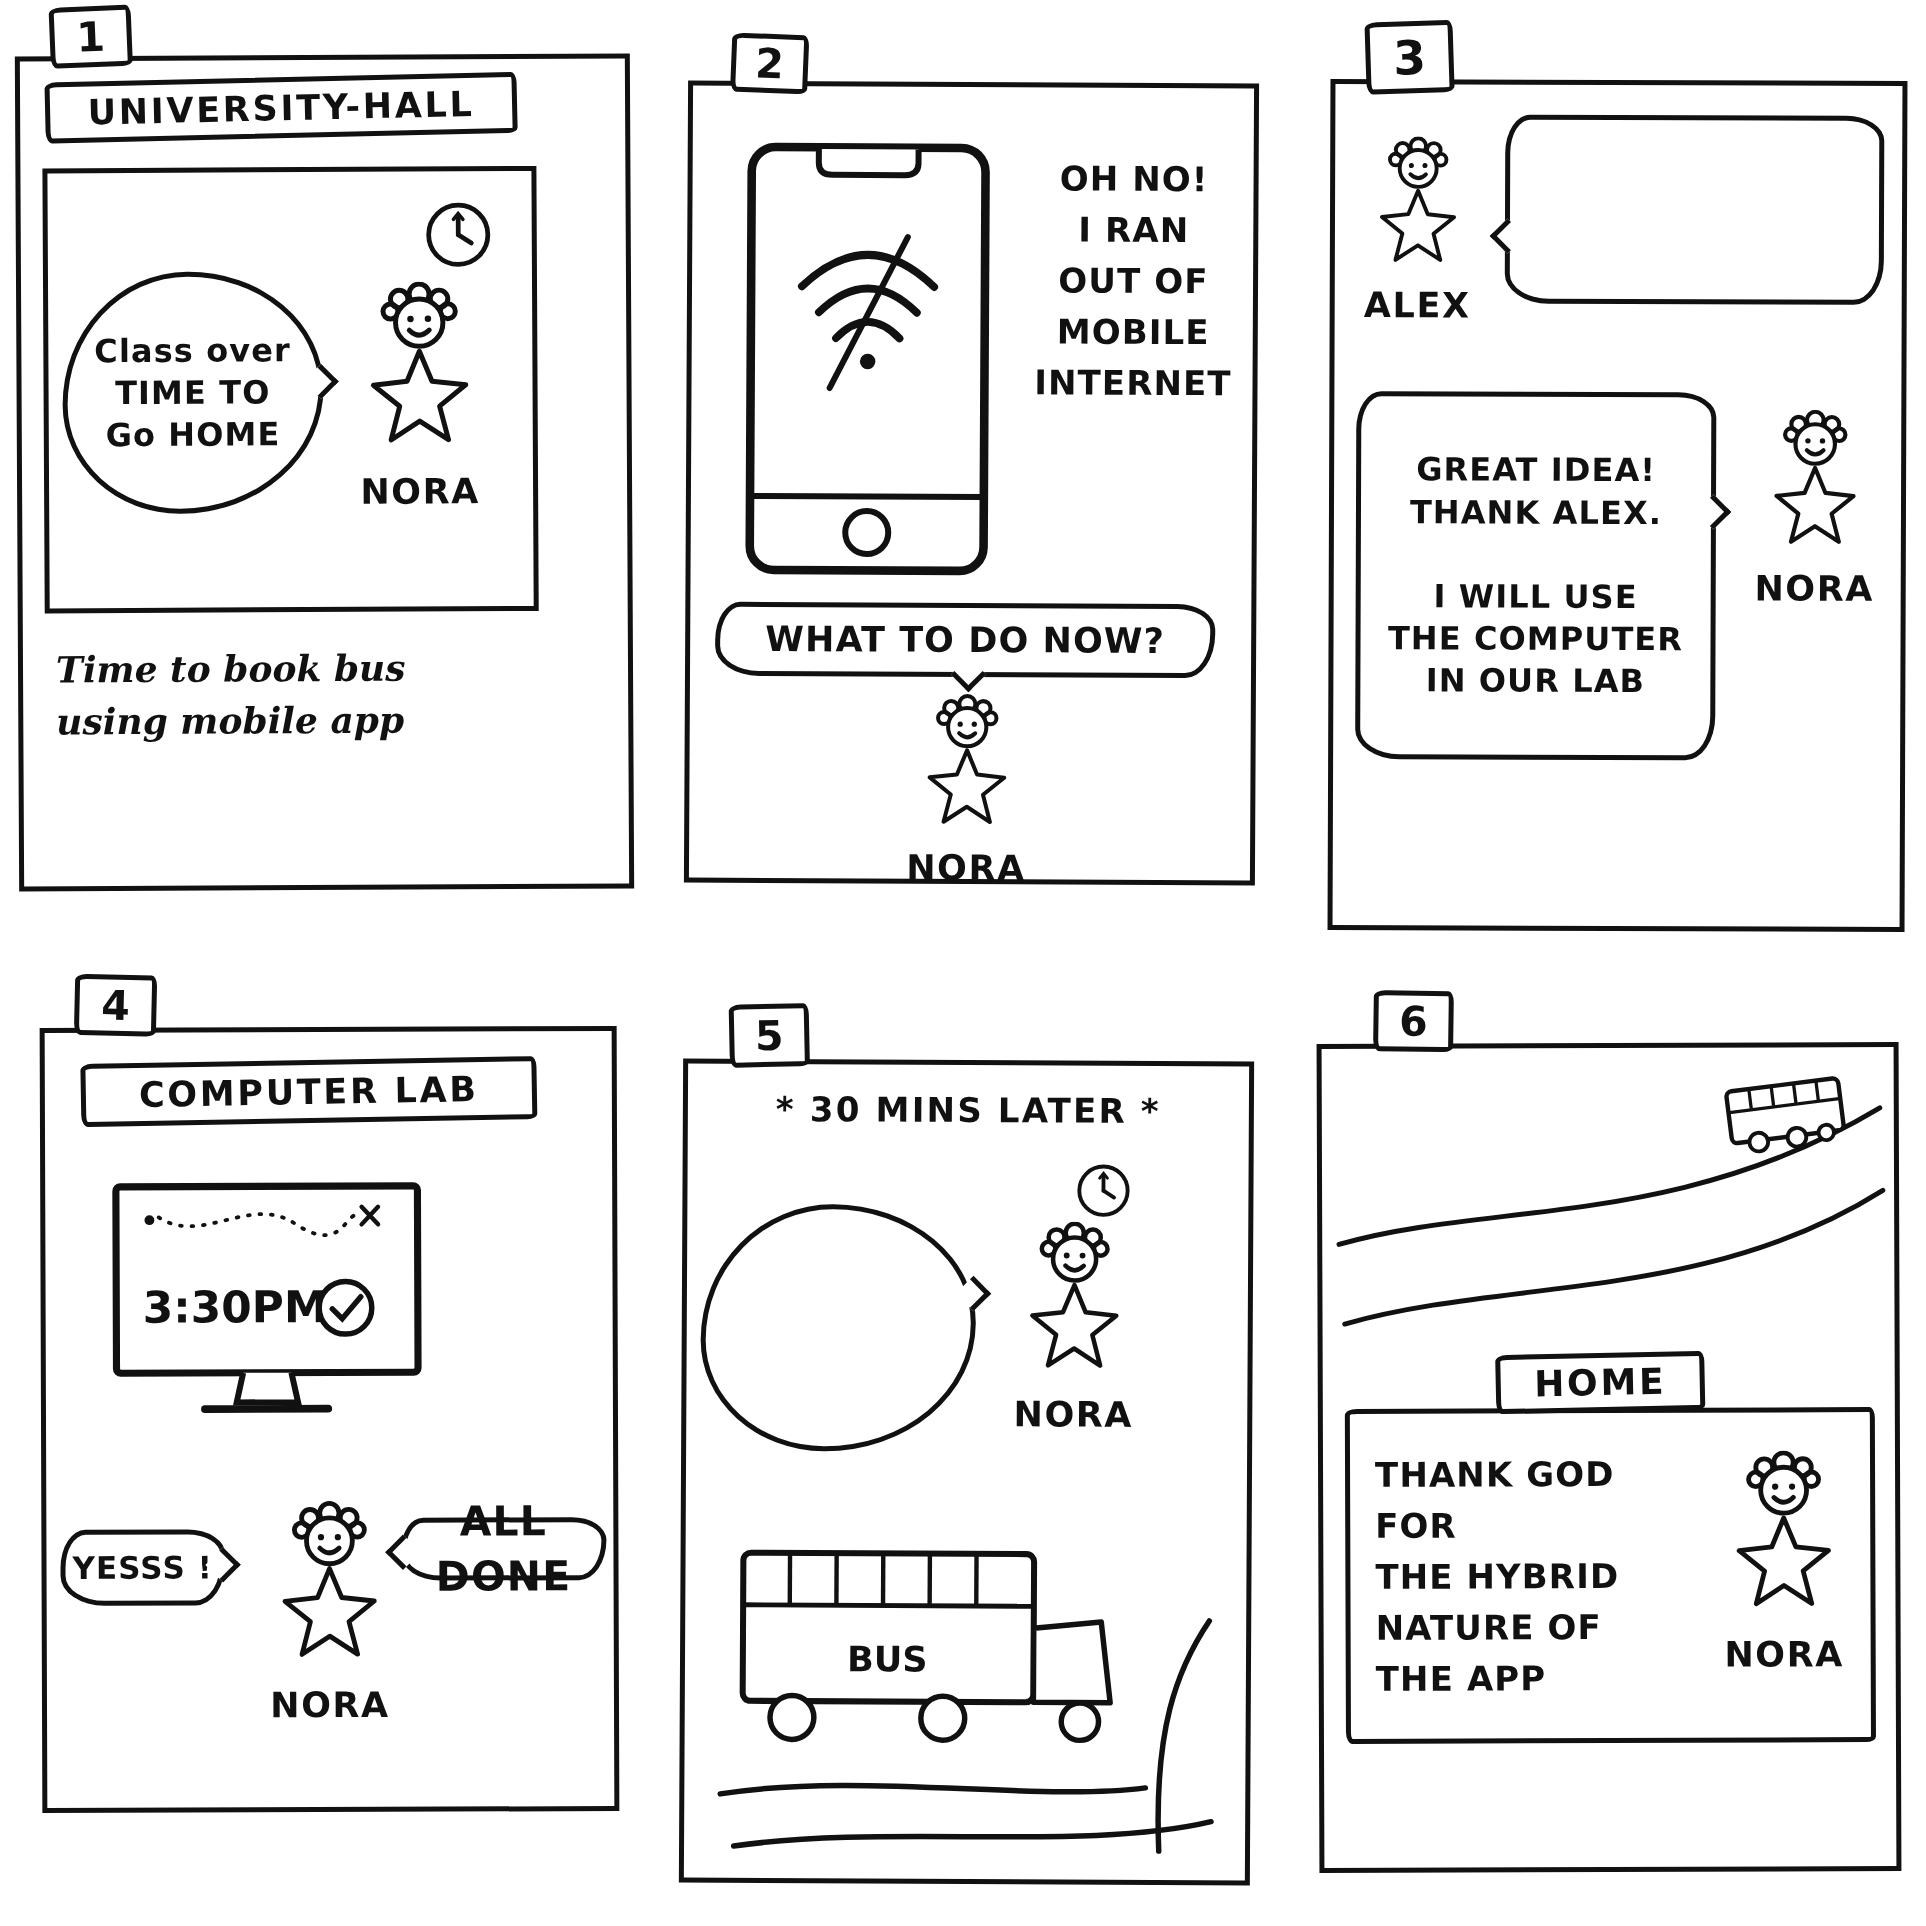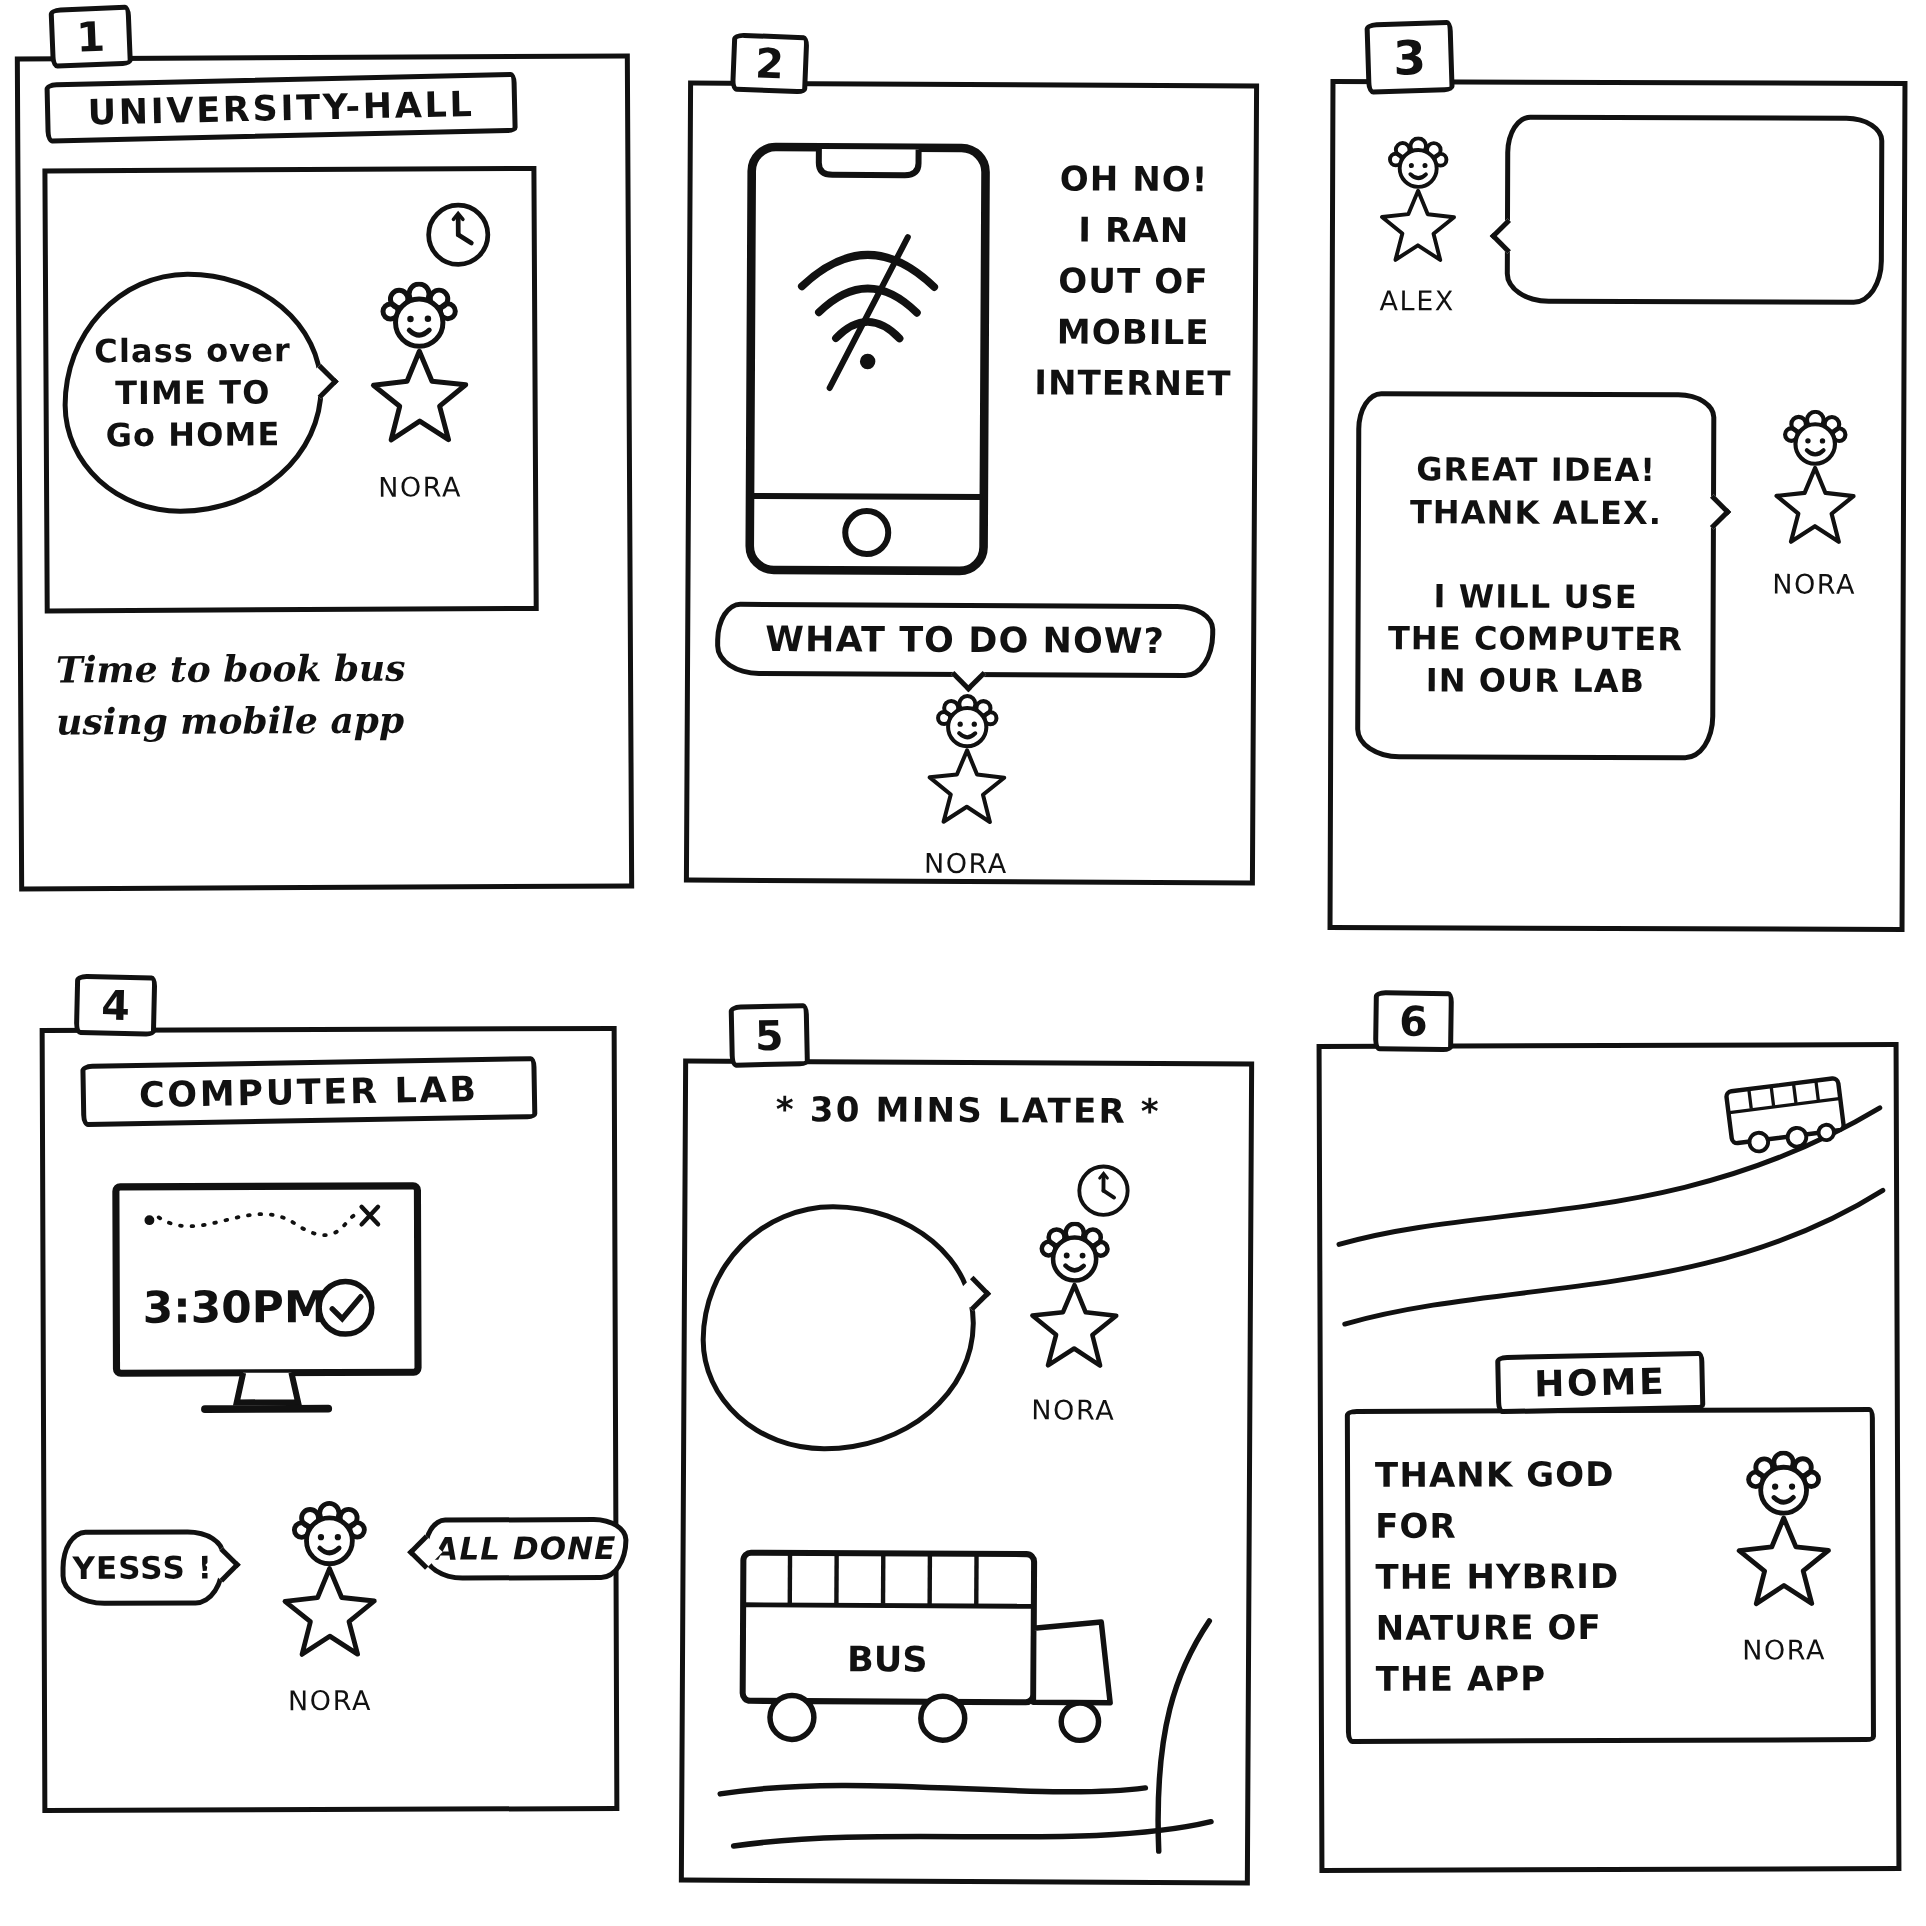--- a/index.html
+++ b/index.html
@@ -15,21 +15,21 @@
     align-items:center; justify-content:center; font-weight:bold; letter-spacing:2.7px; z-index:4; }
   .bubble { position:absolute; background:#fff; border:5px solid #111; display:flex;
     align-items:center; justify-content:center; text-align:center; font-weight:bold;
     line-height:1.32; letter-spacing:1.1px; }
   .ml { white-space:pre-line; }
   .tail { position:absolute; width:25px; height:25px; background:#fff; transform:rotate(45deg); }
   .tail-down  { border-right:5px solid #111; border-bottom:5px solid #111; bottom:-15.4px; }
   .tail-left  { border-left:5px solid #111; border-bottom:5px solid #111; left:-15.4px; }
   .tail-right { border-right:5px solid #111; border-top:5px solid #111; right:-15.4px; }
   .figure { position:absolute; display:flex; flex-direction:column; align-items:center; }
-  .char-label { font-weight:normal; font-size:27px; letter-spacing:1.6px; margin-top:3.3px; }
+  .char-label { font-weight:bold; font-size:35px; letter-spacing:1.6px; margin-top:3.3px; }
   .frame { position:absolute; border:5px solid #111; background:#fff; }
   .caption-hand { position:absolute; font-family:"DejaVu Serif", serif; font-style:italic;
     font-weight:600; line-height:1.45; white-space:pre-line; }
   .narration { position:absolute; font-weight:bold; text-align:center; line-height:1.5;
     white-space:pre-line; letter-spacing:1.1px; }
   .caption-top { position:absolute; left:0; width:100%; text-align:center; font-weight:bold;
     letter-spacing:2.2px; }
   svg { display:block; }
 </style>
 </head>
@@ -173,21 +173,21 @@
   <div class="bubble sk2" style="left:13.7px; top:497px; width:165px; height:76px; font-size:31px;">
     <div class="tail tail-right" style="top:17.6px;"></div>
     <span>YESSS !</span>
   </div>
   <div class="figure" style="left:217px; top:469px; width:132px;">
     <svg width="126" height="181" viewBox="0 0 100 150">
       <use href="#sym-stickfig"></use>
     </svg>
     <div class="char-label">NORA</div>
   </div>
-  <div class="bubble sk2" style="left:376px; top:486px; width:206px; height:63px; font-size:31px;font-style:italic;">
+  <div class="bubble sk2" style="left:354px; top:486px; width:206px; height:63px; font-size:41px;">
     <div class="tail tail-left" style="top:16.5px;"></div>
     <span>ALL DONE</span>
   </div>
 </div>
 
 <div class="panel" style="left:681px; top:1060px; width:571px; height:824px; transform:rotate(0.3deg);">
   <div class="tab sk" style="left:41px; top:-60px; width:80px; height:63px; transform:rotate(-1.5deg);">
     <span>5</span>
   </div>
   <div class="caption-top" style="top:25px; font-size:34px;">* 30 MINS LATER *</div>

